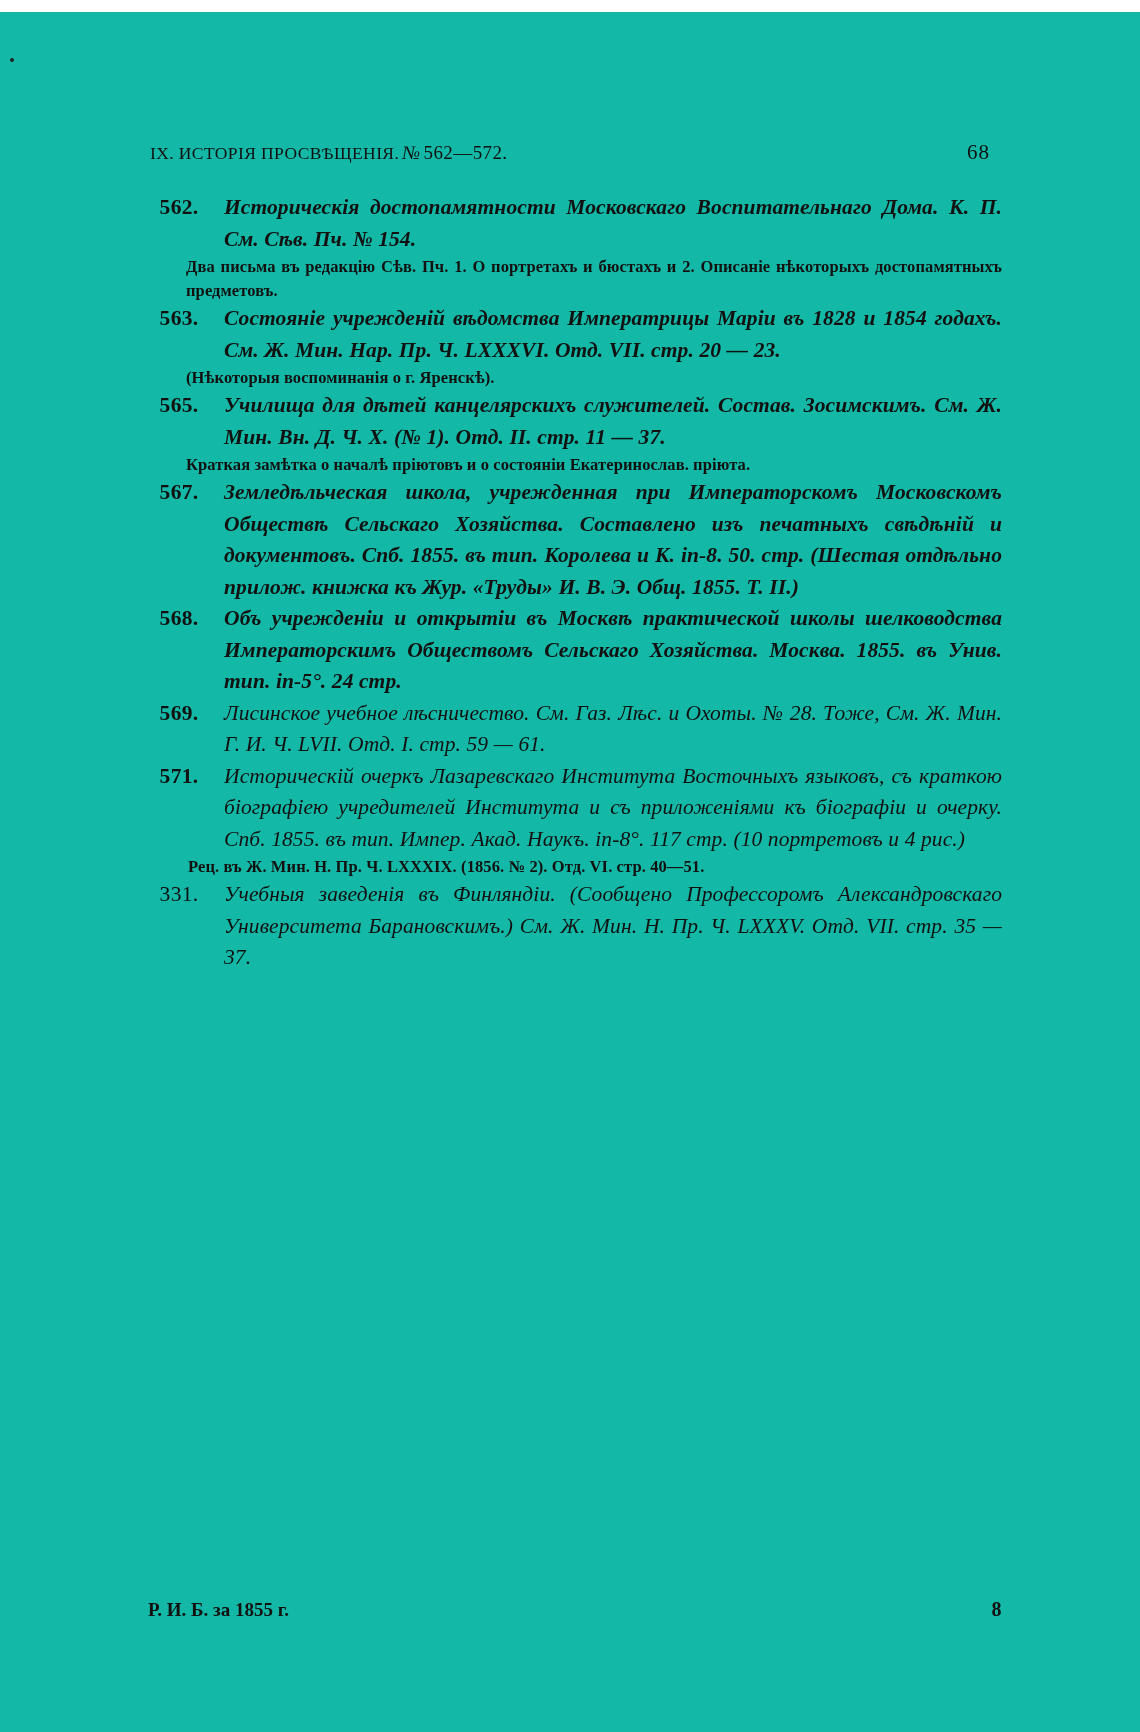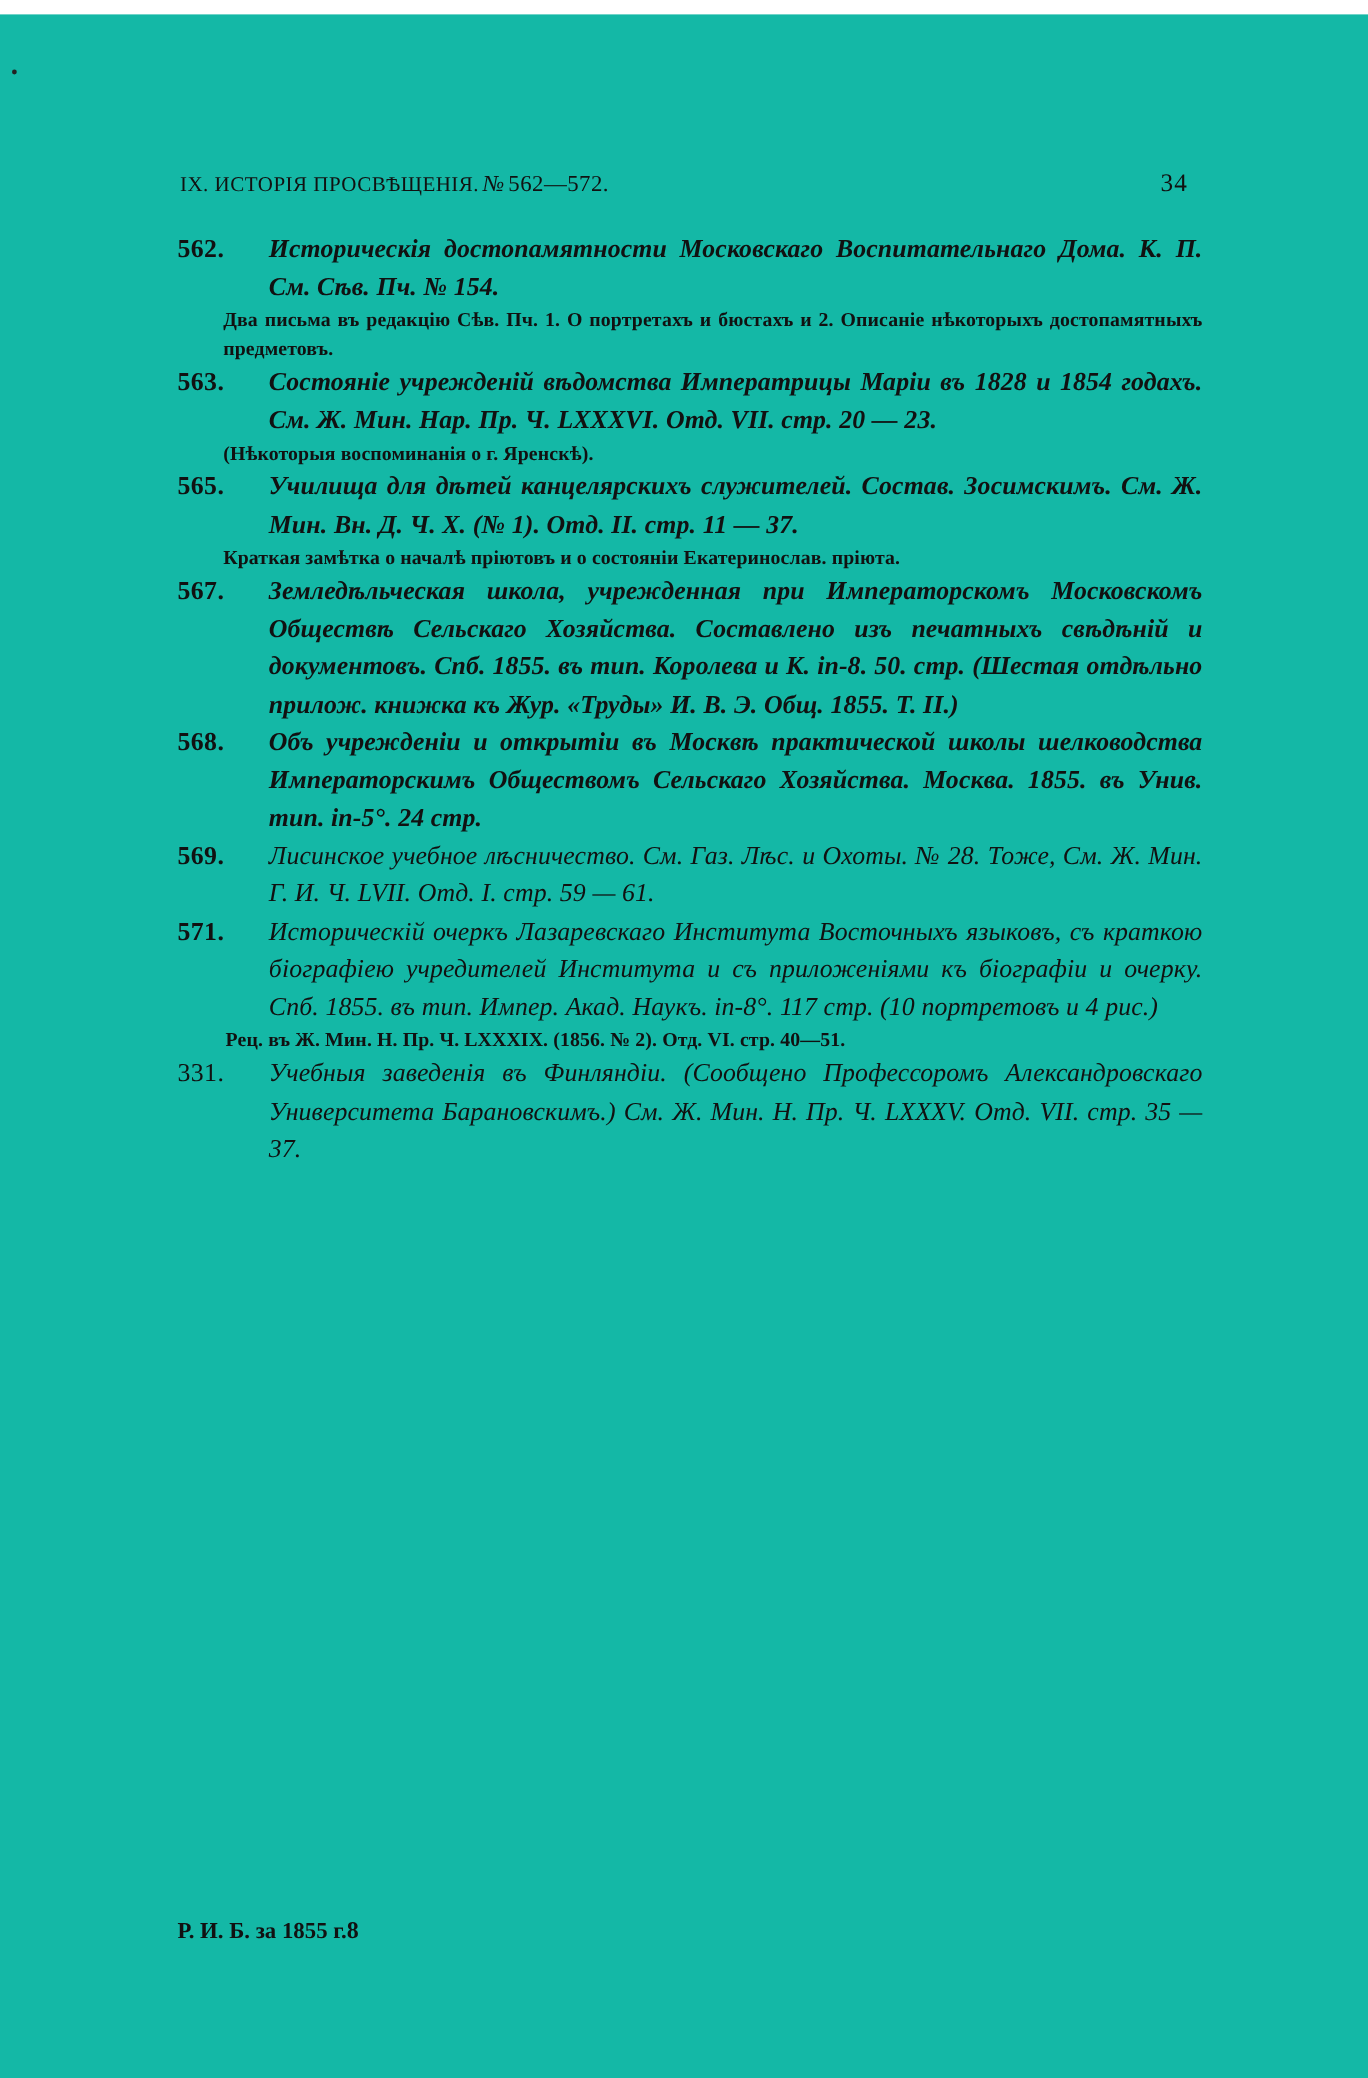--- a/index.html
+++ b/index.html
@@ -65,21 +65,21 @@
     width: 854px;
   }
   .entry {
     display: flex;
     align-items: flex-start;
     margin-bottom: 0px;
   }
   .num {
     width: 62px;
     flex: 0 0 62px;
-    text-align: left;
+    text-align: center;
     padding-right: 14px;
     font-size: 21.5px;
     line-height: 31.5px;
     font-weight: bold;
     letter-spacing: 0.3px;
   }
   .num.light {
     font-weight: normal;
   }
   .body {
@@ -106,42 +106,42 @@
   .note.small-indent {
     padding-left: 40px;
   }
   .footer {
     position: absolute;
     left: 148px;
     top: 1586px;
     width: 854px;
     display: flex;
     align-items: baseline;
-    justify-content: flex-start;
+    justify-content: space-between;
     font-size: 19px;
     font-weight: bold;
   }
   .footer-right {
     font-size: 20px;
     font-weight: bold;
     letter-spacing: 0.5px;
   }
 </style>
 </head>
 <body>
 
 <div class="page">
 
   <div class="corner-dot"></div>
 
   <div class="header">
     <div class="header-left">
       <span class="hdr-smallcaps">IX. ИСТОРІЯ ПРОСВѢЩЕНІЯ.</span><span class="hdr-no">№</span><span>562—572.</span>
     </div>
-    <div class="header-right">34</div>
+    <div class="header-right">68</div>
   </div>
 
   <div class="content">
 
     <div class="entry">
       <div class="num">562.</div>
       <div class="body">Историческія достопамятности Московскаго Воспитательнаго Дома. К. П. См. Сѣв. Пч. № 154.</div>
     </div>
     <div class="note">Два письма въ редакцію Сѣв. Пч. 1. О портретахъ и бюстахъ и 2. Описаніе нѣкоторыхъ достопамятныхъ предметовъ.</div>
 

